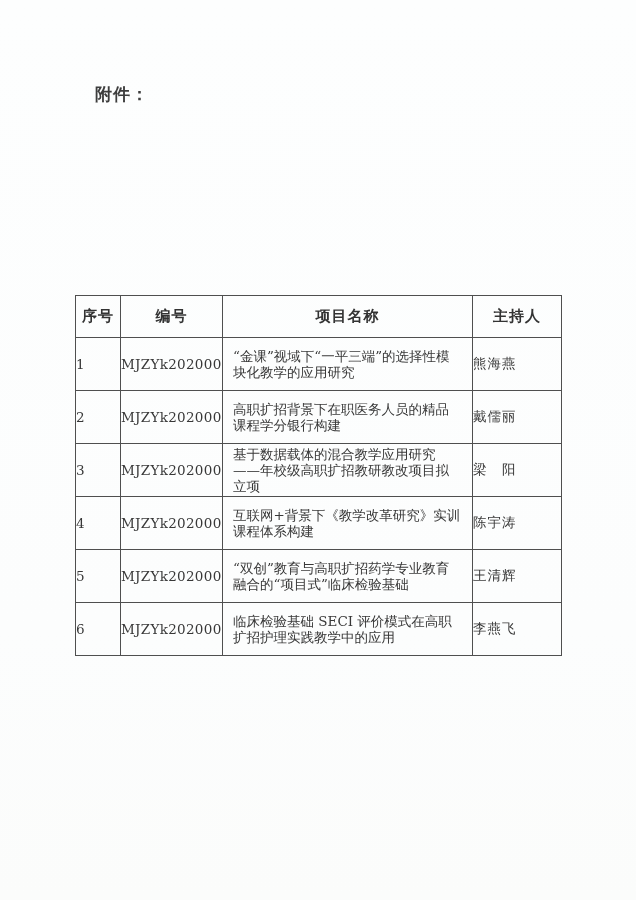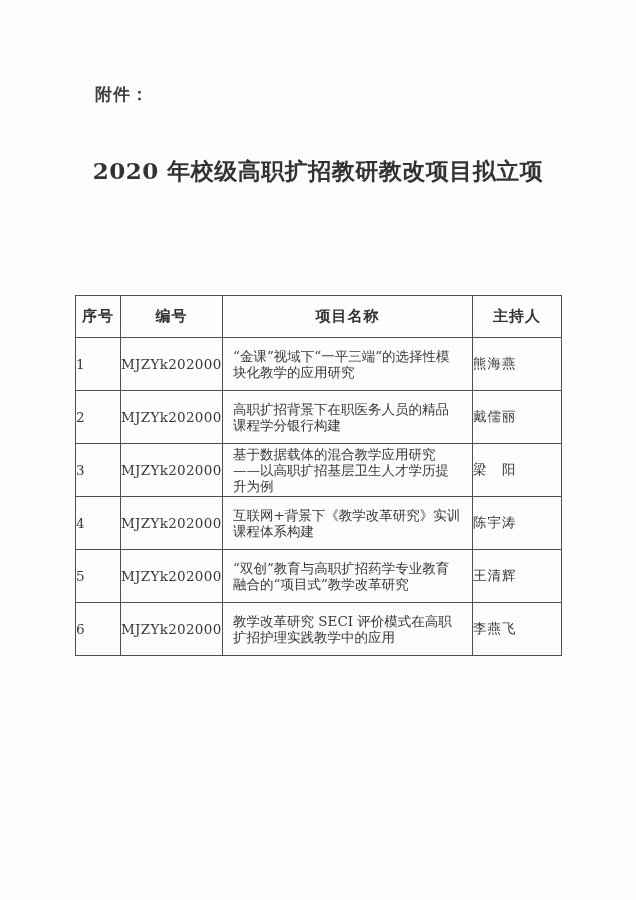--- a/index.html
+++ b/index.html
@@ -82,21 +82,20 @@
   col.c-leader { width: 89px; }
 </style>
 </head>
 <body>
 
 <div class="page">
 
   <div class="attachment-label">附件：</div>
 
   <div class="doc-title">
-    <div>2020 年校级高职扩招教研教改项目拟立项</div>
   </div>
 
   <table class="projects">
     <colgroup>
       <col class="c-no">
         <col class="c-code">
         <col class="c-name">
         <col class="c-leader">
     </colgroup>
     <thead>
@@ -116,37 +115,37 @@
       </tr>
       <tr>
         <td class="cell-no">2</td>
         <td class="cell-code">MJZYk2020002</td>
         <td class="cell-name">高职扩招背景下在职医务人员的精品课程学分银行构建</td>
         <td class="cell-leader">戴儒丽</td>
       </tr>
       <tr>
         <td class="cell-no">3</td>
         <td class="cell-code">MJZYk2020003</td>
-        <td class="cell-name">基于数据载体的混合教学应用研究——以高职扩招基层卫生人才学历提升为例</td>
+        <td class="cell-name">基于数据载体的混合教学应用研究——年校级高职扩招教研教改项目拟立项</td>
         <td class="cell-leader">梁　阳</td>
       </tr>
       <tr>
         <td class="cell-no">4</td>
         <td class="cell-code">MJZYk2020004</td>
         <td class="cell-name">互联网+背景下《教学改革研究》实训课程体系构建</td>
         <td class="cell-leader">陈宇涛</td>
       </tr>
       <tr>
         <td class="cell-no">5</td>
         <td class="cell-code">MJZYk2020005</td>
-        <td class="cell-name">“双创”教育与高职扩招药学专业教育融合的“项目式”教学改革研究</td>
+        <td class="cell-name">“双创”教育与高职扩招药学专业教育融合的“项目式”临床检验基础</td>
         <td class="cell-leader">王清辉</td>
       </tr>
       <tr>
         <td class="cell-no">6</td>
         <td class="cell-code">MJZYk2020006</td>
-        <td class="cell-name">教学改革研究 SECI 评价模式在高职扩招护理实践教学中的应用</td>
+        <td class="cell-name">临床检验基础 SECI 评价模式在高职扩招护理实践教学中的应用</td>
         <td class="cell-leader">李燕飞</td>
       </tr>
     </tbody>
   </table>
 
 </div>
 
 </body></html>

